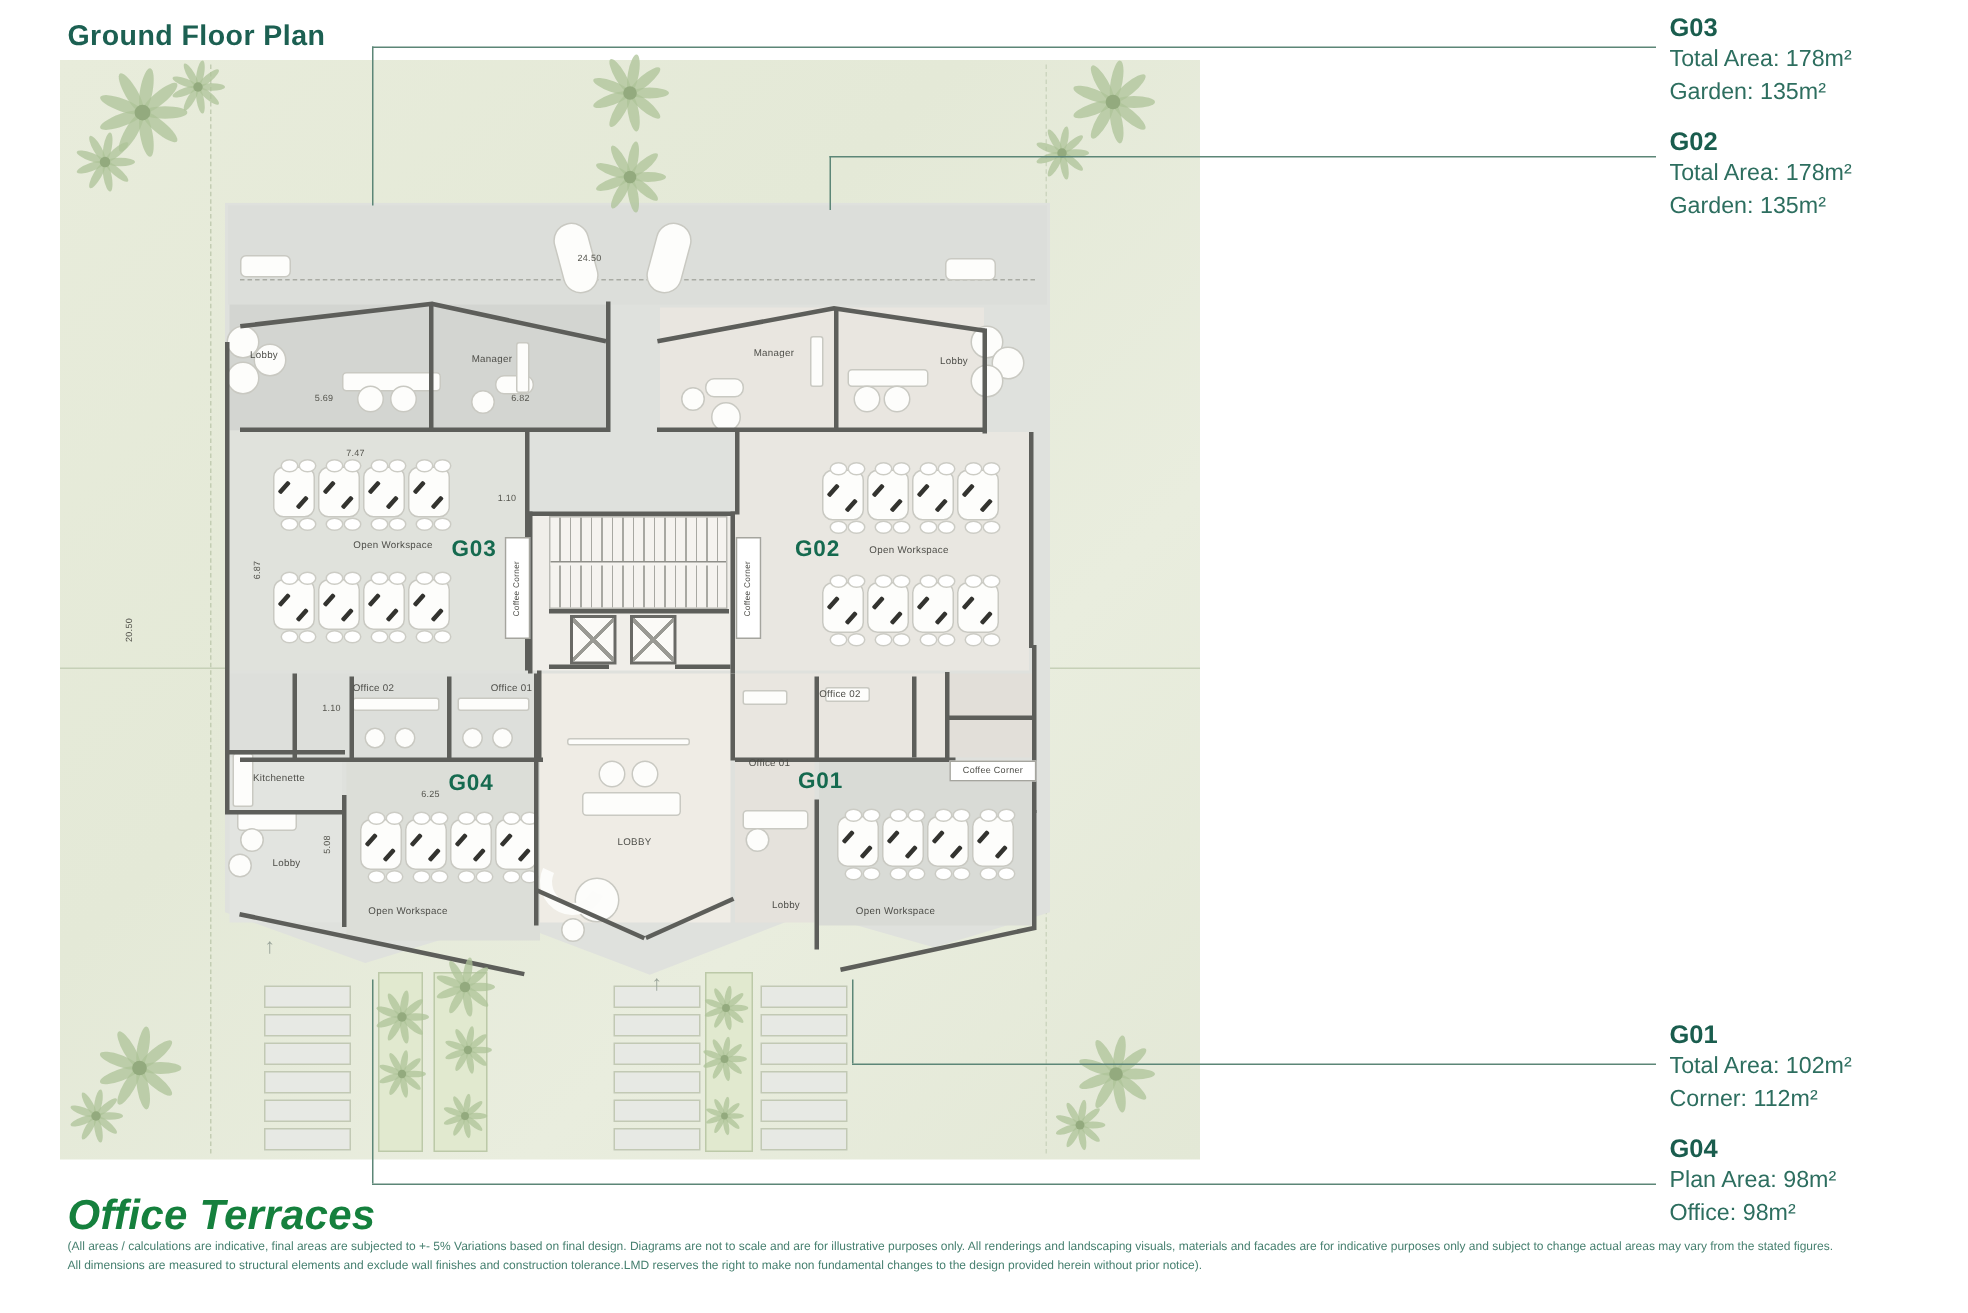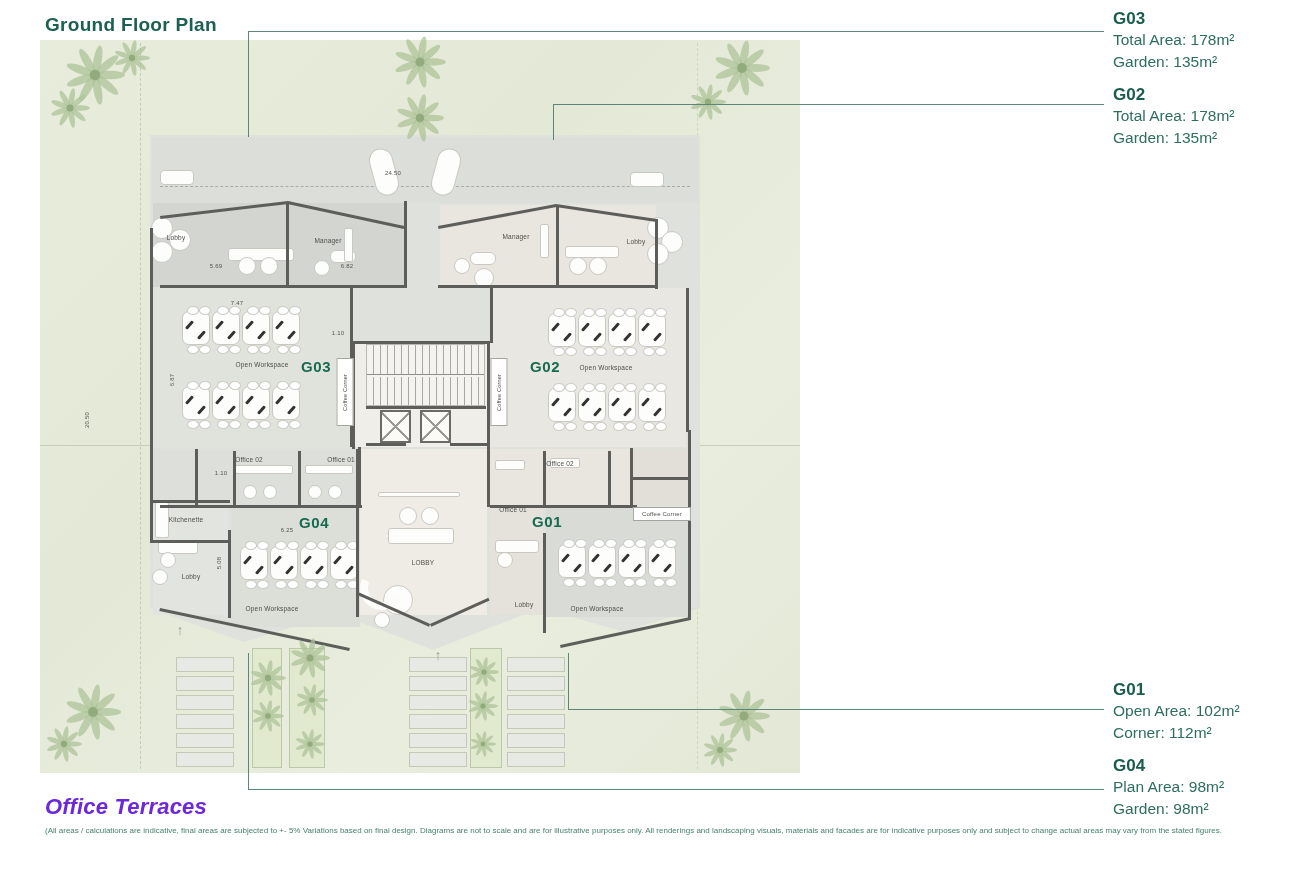--- a/index.html
+++ b/index.html
@@ -1,22 +1,22 @@
 <!DOCTYPE html>
 <html><head>
 <meta charset="utf-8">
 <style>
   html,body{margin:0;padding:0;background:#ffffff;}
   .page{position:relative;width:1312px;height:875px;background:#ffffff;overflow:hidden;
         font-family:"Liberation Sans",sans-serif;}
   
   .page-title{position:absolute;left:45px;top:14px;font-size:19px;font-weight:700;
               color:#1c6052;letter-spacing:.3px;margin:0;z-index:12;}
-  .brand{position:absolute;left:45px;top:794px;font-size:22px;font-weight:800;font-style:italic;
-         color:#6d28d9;margin:0;z-index:12;letter-spacing:.2px;}
+  .brand{position:absolute;left:45px;top:794px;font-size:28px;font-weight:800;font-style:italic;
+         color:#15803d;margin:0;z-index:12;letter-spacing:.2px;}
   .disclaimer{position:absolute;left:45px;top:824px;width:1240px;font-size:8px;line-height:13px;
               color:#478070;z-index:12;}
   
   .callout{position:absolute;left:1113px;width:190px;z-index:12;}
   .callout .co-id{font-size:17px;font-weight:800;color:#1a5d4e;line-height:21px;}
   .callout .co-line{font-size:15.5px;color:#2d6e5f;line-height:22px;}
   .co-g03{top:8px;} .co-g02{top:84px;} .co-g01{top:679px;} .co-g04{top:755px;}
   
   .garden{position:absolute;left:40px;top:40px;width:760px;height:733px;z-index:1;
           background:linear-gradient(135deg,#e8ecdb 0%,#e4e9d7 40%,#e9edde 70%,#e3e8d6 100%);}
@@ -69,32 +69,33 @@
     <div class="co-line">Total Area: 178m²</div>
     <div class="co-line">Garden: 135m²</div>
   </div>
   <div class="callout co-g02">
     <div class="co-id">G02</div>
     <div class="co-line">Total Area: 178m²</div>
     <div class="co-line">Garden: 135m²</div>
   </div>
   <div class="callout co-g01">
     <div class="co-id">G01</div>
-    <div class="co-line">Open Area: 102m²</div>
+    <div class="co-line">Total Area: 102m²</div>
     <div class="co-line">Corner: 112m²</div>
   </div>
   <div class="callout co-g04">
     <div class="co-id">G04</div>
     <div class="co-line">Plan Area: 98m²</div>
-    <div class="co-line">Garden: 98m²</div>
+    <div class="co-line">Office: 98m²</div>
   </div>
 
   <h2 class="brand">Office Terraces</h2>
   <div class="disclaimer">
     <div>(All areas / calculations are indicative, final areas are subjected to +- 5% Variations based on final design. Diagrams are not to scale and are for illustrative purposes only. All renderings and landscaping visuals, materials and facades are for indicative purposes only and subject to change actual areas may vary from the stated figures.</div>
+    <div>All dimensions are measured to structural elements and exclude wall finishes and construction tolerance.LMD reserves the right to make non fundamental changes to the design provided herein without prior notice).</div>
   </div>
 
   <div id="decor-layer">
       <div class="zone" style="left: 152px; top: 137px; width: 546px; height: 66px; background: rgb(220, 222, 218);"></div>
       <div class="zone" style="left: 153px; top: 203px; width: 251px; height: 84px; background: rgb(211, 213, 209);"></div>
       <div class="zone" style="left: 440px; top: 205px; width: 216px; height: 82px; background: rgb(233, 230, 224);"></div>
       <div class="zone" style="left: 153px; top: 287px; width: 198px; height: 160px; background: rgb(224, 226, 220);"></div>
       <div class="zone" style="left: 354px; top: 343px; width: 133px; height: 104px; background: rgb(240, 238, 233);"></div>
       <div class="zone" style="left: 490px; top: 288px; width: 196px; height: 159px; background: rgb(233, 231, 225);"></div>
       <div class="zone" style="left: 359px; top: 449px; width: 128px; height: 166px; background: rgb(239, 236, 229);"></div>

